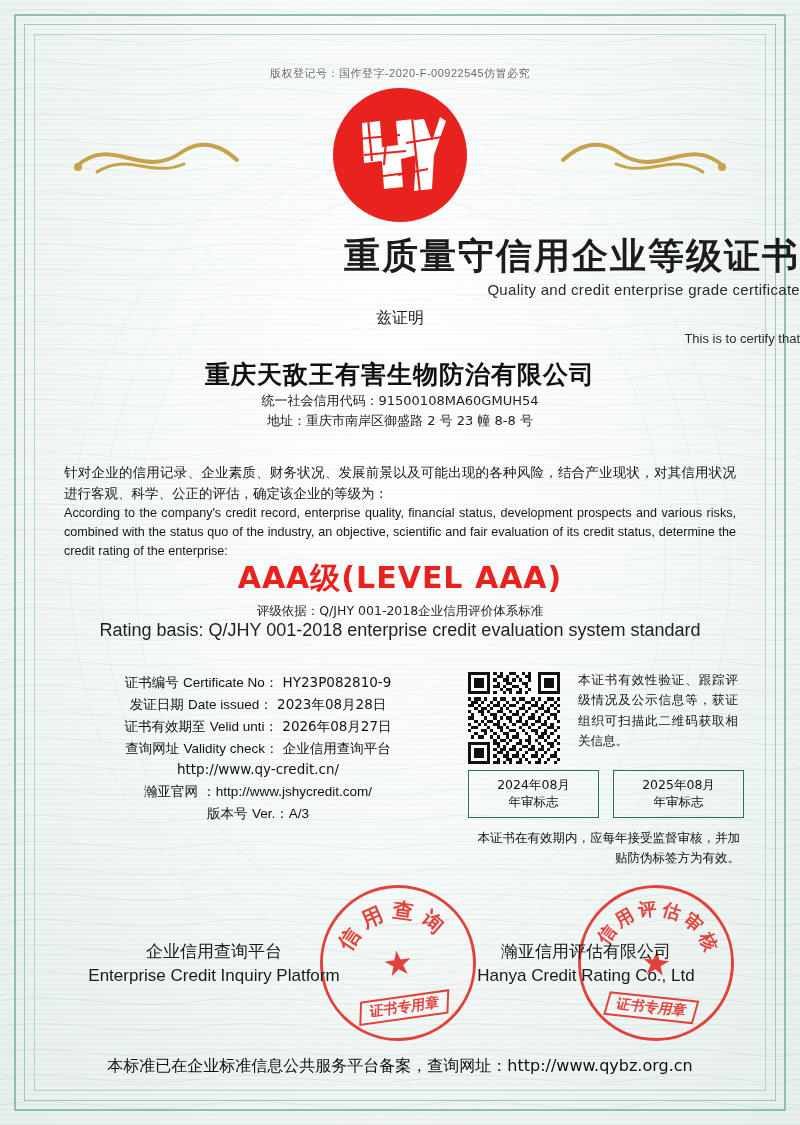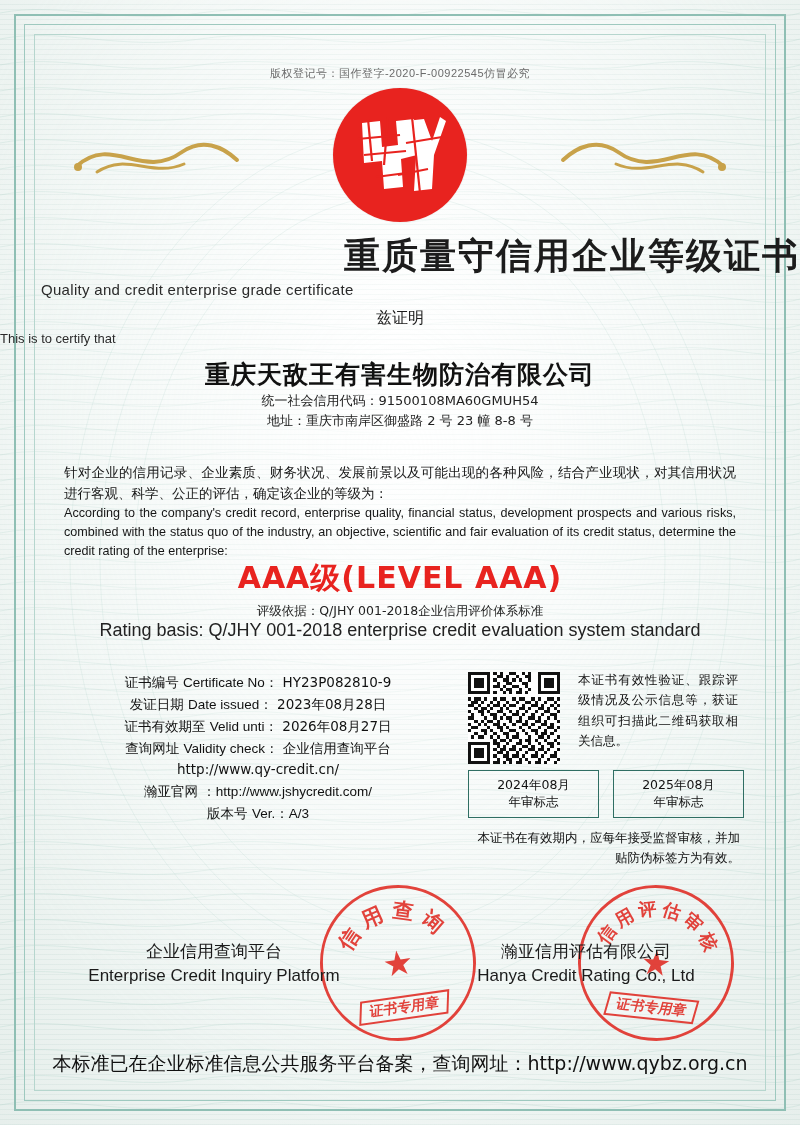--- a/index.html
+++ b/index.html
@@ -48,30 +48,30 @@
   .flourish{position:absolute;top:126px;width:190px;height:60px;}
   .flourish.left{left:72px;}
   .flourish.right{right:72px;}
   
   .title-cn{
     position:absolute;top:232px;left:0;right:0;text-align:right;
     font-size:36px;font-weight:bold;color:#1c1c1c;letter-spacing:2px;
     font-family:"DejaVu Sans","Liberation Sans",sans-serif;
   }
   .title-en{
-    position:absolute;top:281px;left:0;right:0;text-align:left;
+    position:absolute;top:281px;left:0;right:0;text-align:right;
     font-size:15px;color:#2a2a2a;letter-spacing:.3px;padding-left:41px;
   }
   .certify-cn{
     position:absolute;top:308px;left:0;right:0;text-align:center;
     font-size:16px;color:#1c1c1c;
     font-family:"DejaVu Sans","Liberation Sans",sans-serif;
   }
   .certify-en{
-    position:absolute;top:331px;left:0;right:0;text-align:left;
+    position:absolute;top:331px;left:0;right:0;text-align:right;
     font-size:13px;color:#2a2a2a;
   }
   .company{
     position:absolute;top:358px;left:0;right:0;text-align:center;
     font-size:25px;font-weight:bold;color:#111;letter-spacing:1px;
     font-family:Liberation Sans, sans-serif;
   }
   .code-line{
     position:absolute;top:392px;left:0;right:0;text-align:center;
     font-size:13px;color:#222;
@@ -156,21 +156,21 @@
     font-family:"DejaVu Sans","Liberation Sans",sans-serif;
   }
   
   .signers{position:absolute;top:940px;left:64px;right:64px;display:flex;justify-content:space-between;}
   .signer{width:300px;text-align:center;}
   .signer .cn{font-size:17px;color:#1b1b1b;font-family:"DejaVu Sans","Liberation Sans",sans-serif;}
   .signer .en{font-size:17px;color:#1b1b1b;margin-top:3px;}
   
   .footer{
     position:absolute;bottom:48px;left:0;right:0;text-align:center;
-    font-size:19px;color:#111;
+    font-size:16px;color:#111;
     font-family:"DejaVu Sans","Liberation Sans",sans-serif;
   }
 </style>
 </head>
 <body>
 
 <div class="cert">
 
   <svg class="waves" width="800" height="1125" viewBox="0 0 800 1125" preserveAspectRatio="none">
     <defs>

